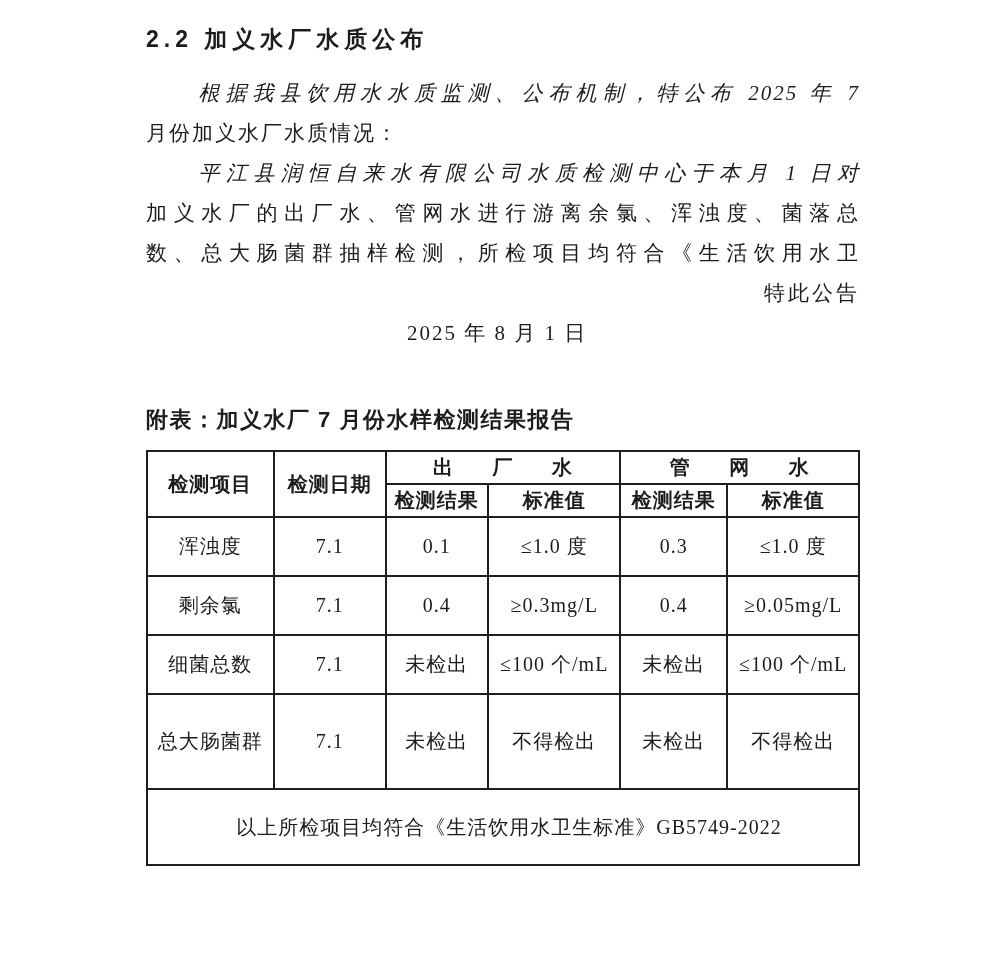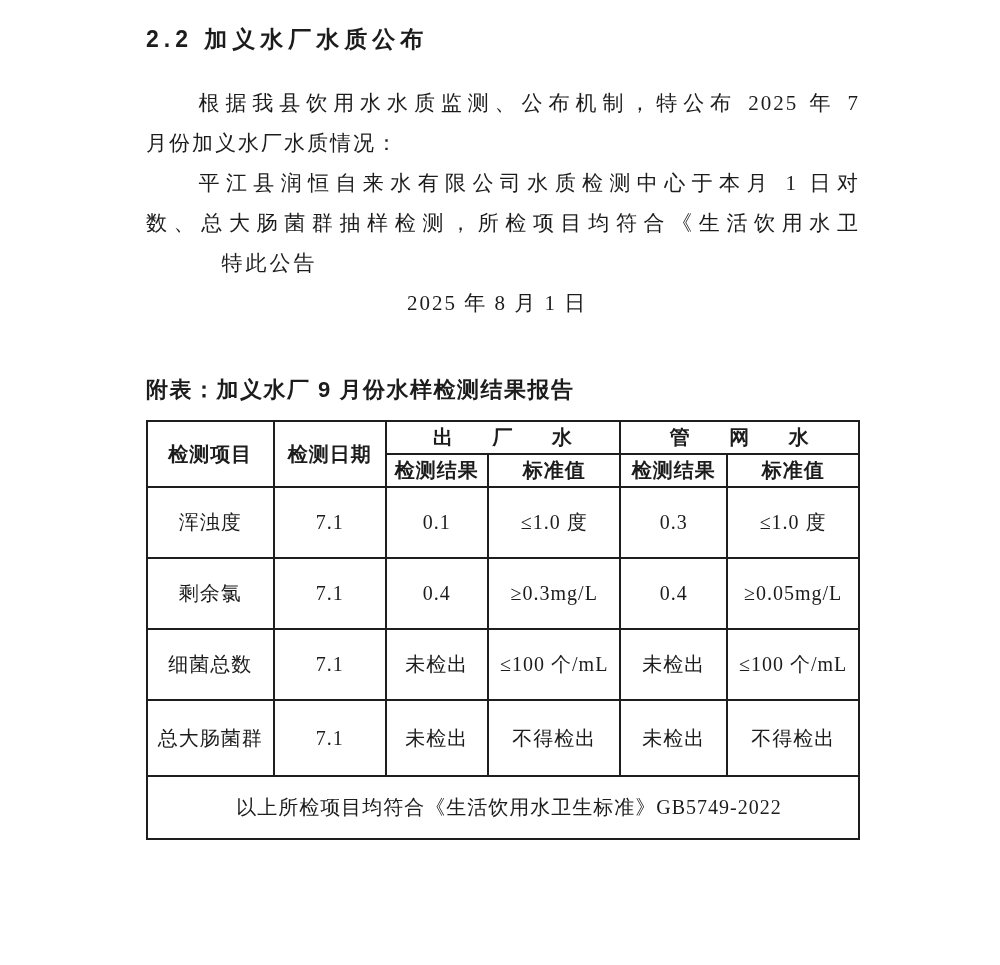--- a/index.html
+++ b/index.html
@@ -8,29 +8,29 @@
     font-family: "Liberation Serif", "DejaVu Serif", serif;
     color: #1c1c1c;
   }
   .page { padding: 24px 140px 0 146px; }
 
   .heading {
     font-family: "Liberation Sans", "DejaVu Sans", sans-serif;
     font-weight: bold;
     font-size: 23px;
     letter-spacing: 5px;
-    margin-bottom: 28px;
+    margin-bottom: 18px;
     white-space: nowrap;
   }
 
   .body-text { font-size: 21px; letter-spacing: 2px; }
   .line { line-height: 40px; min-height: 40px; }
   .jfull { text-align: justify; text-align-last: justify; }
-  .indent { text-indent: 2.5em; }
-  .closing { line-height: 40px; font-size: 21px; letter-spacing: 3px; padding-left: 3.6em; }
+  .indent { text-indent: 2.5em; font-style: italic; }
+  .closing { line-height: 40px; font-size: 21px; letter-spacing: 3px; padding-left: 3.6em; text-align: right; }
   .date-line { line-height: 40px; font-size: 21px; letter-spacing: 2px; text-align: center; padding-right: 12px; }
 
   .caption {
     font-family: "Liberation Sans", "DejaVu Sans", sans-serif;
     font-weight: bold;
     font-size: 22px;
     letter-spacing: 1.5px;
     margin-top: 52px;
     margin-bottom: 15px;
     white-space: nowrap;
@@ -53,52 +53,53 @@
     font-size: 20px;
     letter-spacing: 1px;
   }
   table.report td {
     font-family: "Liberation Serif", "DejaVu Serif", serif;
     font-size: 20px;
     letter-spacing: 1px;
   }
   tr.hrow th { height: 33px; }
   th.group-cell { word-spacing: 1.6em; letter-spacing: 2px; border-radius: 8px; }
-  tr.data-row td { height: 71px; }
-  tr.data-row.tall td { height: 76px; }
+  tr.data-row td { height: 59px; }
+  tr.data-row.tall td { height: 95px; }
   td.footer-cell {
-    height: 63px;
+    height: 76px;
     text-align: left;
     padding-left: 12px;
     font-size: 21px;
     letter-spacing: 1px;
   }
 </style>
 </head>
 <body>
 
 <div class="page">
 
   <div class="heading">2.2 加义水厂水质公布</div>
 
   <div class="body-text">
     <div class="line jfull indent">根据我县饮用水水质监测、公布机制，特公布 2025 年 7</div>
     <div class="line">月份加义水厂水质情况：</div>
   </div>
 
   <div class="body-text">
     <div class="line jfull indent">平江县润恒自来水有限公司水质检测中心于本月 1 日对</div>
+    <div class="line jfull">加义水厂的出厂水、管网水进行游离余氯、浑浊度、菌落总</div>
     <div class="line jfull">数、总大肠菌群抽样检测，所检项目均符合《生活饮用水卫</div>
   </div>
 
   <div class="closing">特此公告</div>
 
   <div class="date-line">2025 年 8 月 1 日</div>
 
-  <div class="caption">附表：加义水厂 9 月份水样检测结果报告</div>
+  <div class="caption">附表：加义水厂 7 月份水样检测结果报告</div>
 
   <table class="report">
     <colgroup>
       <col style="width:17.8%">
       <col style="width:15.7%">
       <col style="width:14.4%">
       <col style="width:18.6%">
       <col style="width:15.0%">
       <col style="width:18.5%">
     </colgroup>

